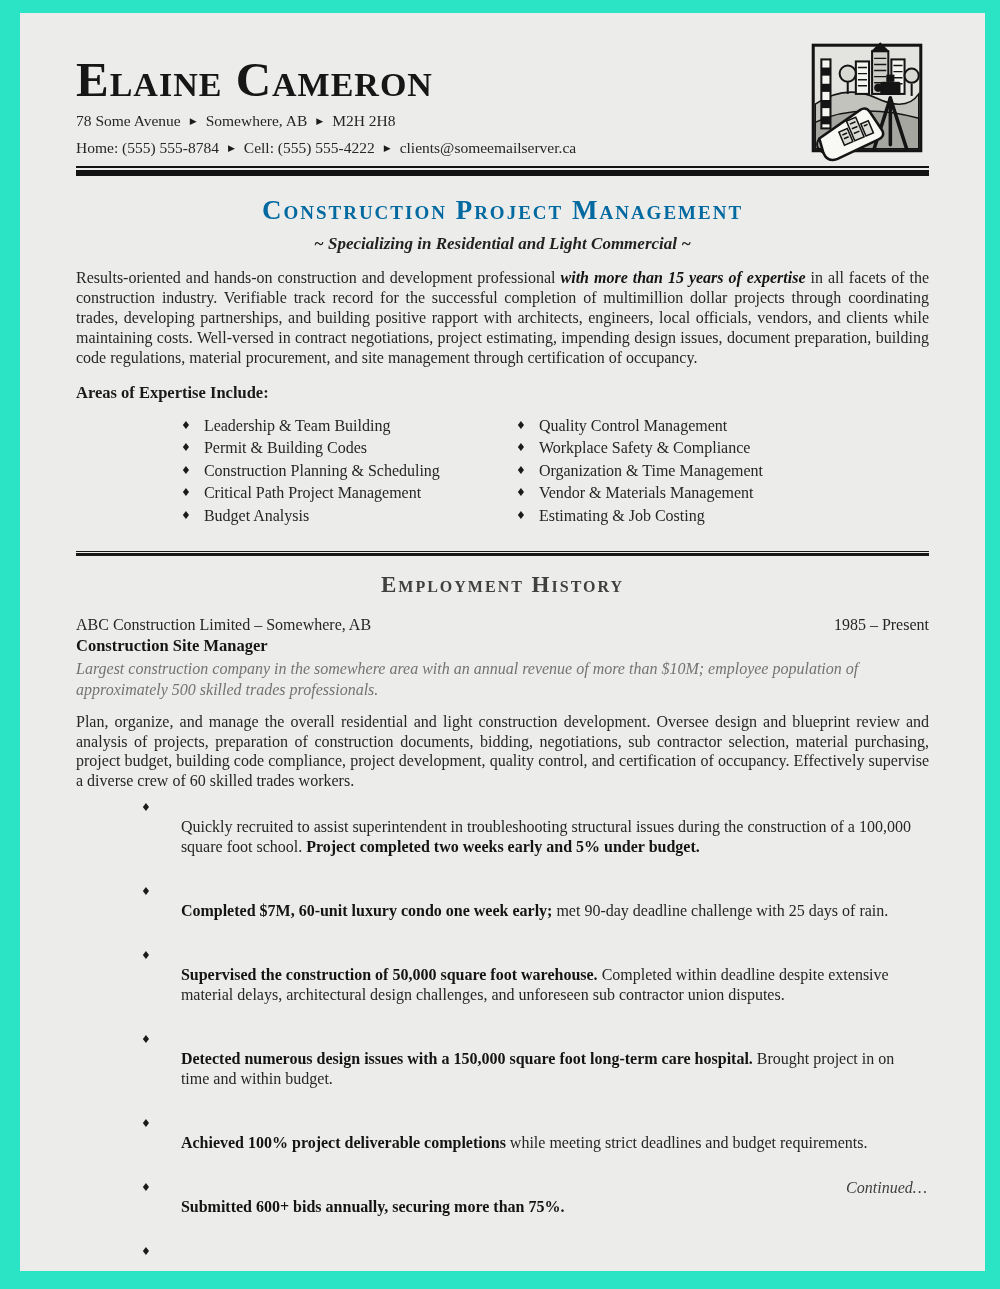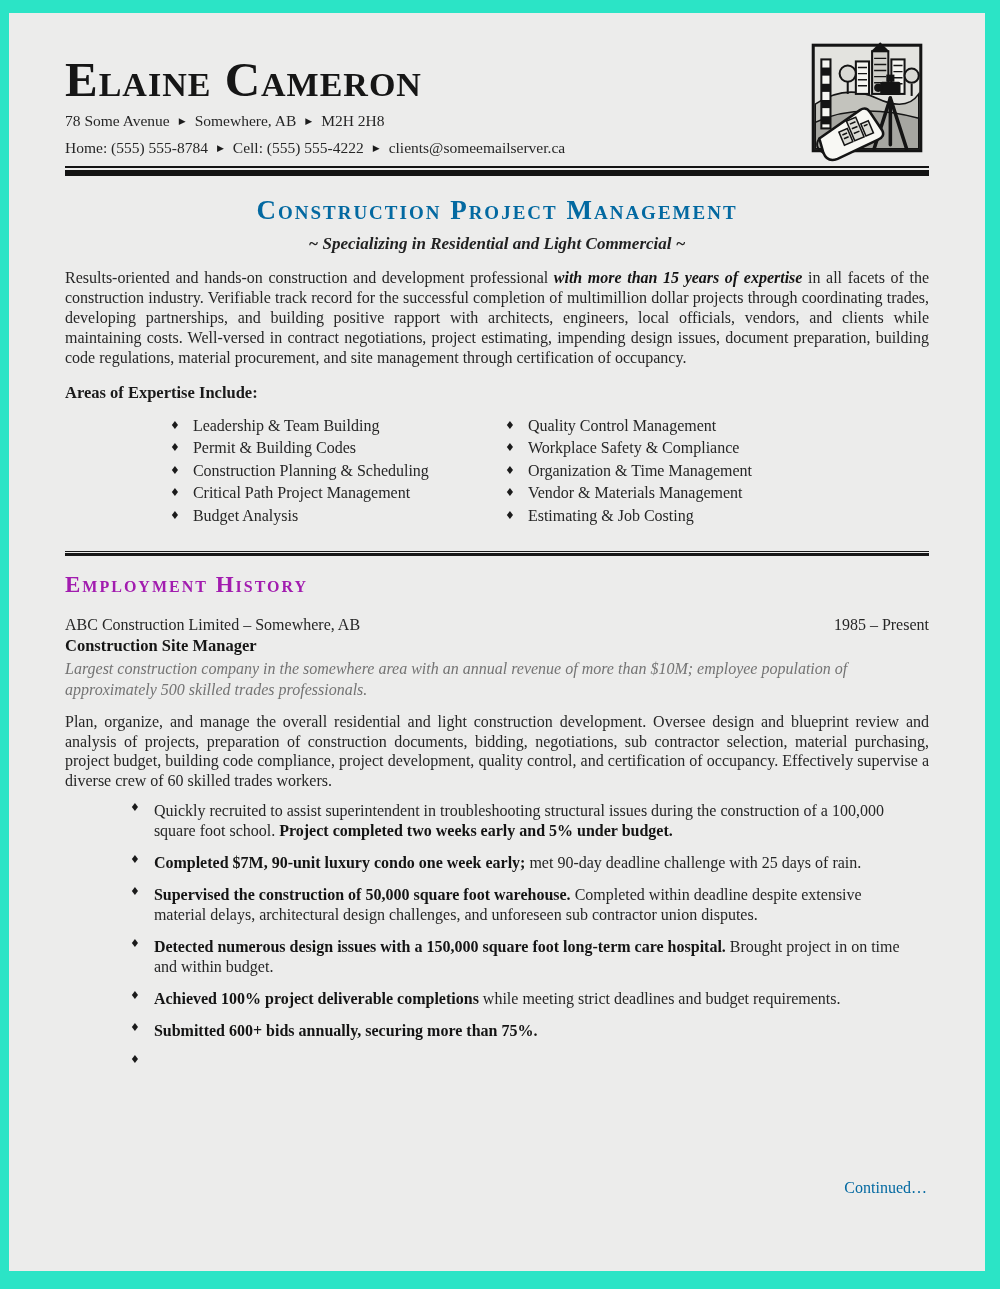--- a/index.html
+++ b/index.html
@@ -1,17 +1,17 @@
 <!DOCTYPE html>
 <html><head>
 <meta charset="utf-8">
 <style>
   html,body { margin:0; padding:0; }
   body { width:1000px; height:1289px; font-family:"Liberation Serif","DejaVu Serif",serif; }
-  .canvas { width:1000px; height:1289px; box-sizing:border-box; background:#2BE4C6; padding:13px 15px 18px 9px; }
+  .canvas { width:1000px; height:1289px; box-sizing:border-box; background:#2BE4C6; padding:13px 15px 18px 20px; }
   .page { width:100%; height:100%; box-sizing:border-box; background:#ECECEB; color:#262626;
           padding:42px 56px 0 56px; position:relative; overflow:hidden; }
 
   
   .hdr { position:relative; }
   .name { margin:0; font-size:49px; line-height:1.0; font-weight:bold; font-variant:small-caps;
           letter-spacing:1px; color:#161616; }
   .addr-line { margin-top:7px; font-size:15.5px; line-height:19px; }
   .sep { display:inline-block; font-family:"DejaVu Sans",sans-serif; font-size:9px; vertical-align:2px;
          margin:0 9px; color:#1b1b1b; }
@@ -30,34 +30,34 @@
 
   .exp-head { margin:15px 0 0 0; font-size:16.5px; font-weight:bold; color:#1a1a1a; }
   .exp-cols { display:flex; margin-top:12px; }
   .exp-col { list-style:none; margin:0; padding:0; }
   .exp-col.left { margin-left:105px; width:335px; }
   .exp-item { display:flex; gap:13px; line-height:22.5px; font-size:16px; }
   .diamond { font-family:"DejaVu Sans",sans-serif; font-size:11px; line-height:inherit; color:#1b1b1b; }
 
   .rule-thin { height:1px; border-top:1.5px solid #181818; border-bottom:3px solid #181818; margin-top:24px; }
 
-  .emp-title { margin:16px 0 0 0; font-size:23px; font-weight:bold; font-variant:small-caps;
-               letter-spacing:2px; color:#a21caf; }
+  .emp-title { text-align:center; margin:16px 0 0 0; font-size:23px; font-weight:bold; font-variant:small-caps;
+               letter-spacing:2px; color:#404040; }
   .company-row { display:flex; justify-content:space-between; margin-top:18px; font-size:16px; }
   .job-title { margin-top:2px; font-size:16.5px; font-weight:bold; color:#161616; }
   .company-desc { margin:2px 0 0 0; font-size:16px; font-style:italic; line-height:21px; color:#737373; }
   .role-para { margin:12px 0 0 0; font-size:16px; line-height:19.5px; text-align:justify; }
   .acc-head { margin:13px 0 0 0; font-size:16.5px; font-weight:bold; color:#1a1a1a; }
 
   .acc-list { margin-top:11px; }
   .acc-item { display:flex; gap:14px; margin:0 0 12px 65px; }
-  .acc-text { margin:0; font-size:16px; line-height:20px; max-width:760px; }
+  .acc-text { margin:16px; font-size:16px; line-height:20px; max-width:760px; }
   .acc-text strong { color:#141414; }
 
-  .continued { position:absolute; right:58px; bottom:74px; font-size:16px; color:#0369a1; }
+  .continued { position:absolute; right:58px; bottom:74px; font-style:italic; font-size:16px; color:#404040; }
 </style>
 </head>
 <body>
 
 <div class="canvas">
   <div class="page">
 
     <div class="hdr">
       <h1 class="name">Elaine Cameron</h1>
       <div class="addr-line">
@@ -180,21 +180,21 @@
     <p class="role-para">Plan, organize, and manage the overall residential and light construction development. Oversee design and blueprint review and analysis of projects, preparation of construction documents, bidding, negotiations, sub contractor selection, material purchasing, project budget, building code compliance, project development, quality control, and certification of occupancy. Effectively supervise a diverse crew of 60 skilled trades workers.</p>
 
 
     <div class="acc-list">
       <div class="acc-item">
           <span class="diamond">♦</span>
           <p class="acc-text"><span>Quickly recruited to assist superintendent in troubleshooting structural issues during the construction of a 100,000 square foot school. </span><strong>Project completed two weeks early and 5% under budget.</strong><span></span></p>
         </div>
       <div class="acc-item">
           <span class="diamond">♦</span>
-          <p class="acc-text"><span></span><strong>Completed $7M, 90-unit luxury condo one week early;</strong><span> met 90-day deadline challenge with 25 days of rain.</span></p>
+          <p class="acc-text"><span></span><strong>Completed $7M, 60-unit luxury condo one week early;</strong><span> met 90-day deadline challenge with 25 days of rain.</span></p>
         </div>
       <div class="acc-item">
           <span class="diamond">♦</span>
           <p class="acc-text"><span></span><strong>Supervised the construction of 50,000 square foot warehouse.</strong><span> Completed within deadline despite extensive material delays, architectural design challenges, and unforeseen sub contractor union disputes.</span></p>
         </div>
       <div class="acc-item">
           <span class="diamond">♦</span>
           <p class="acc-text"><span></span><strong>Detected numerous design issues with a 150,000 square foot long-term care hospital.</strong><span> Brought project in on time and within budget.</span></p>
         </div>
       <div class="acc-item">

